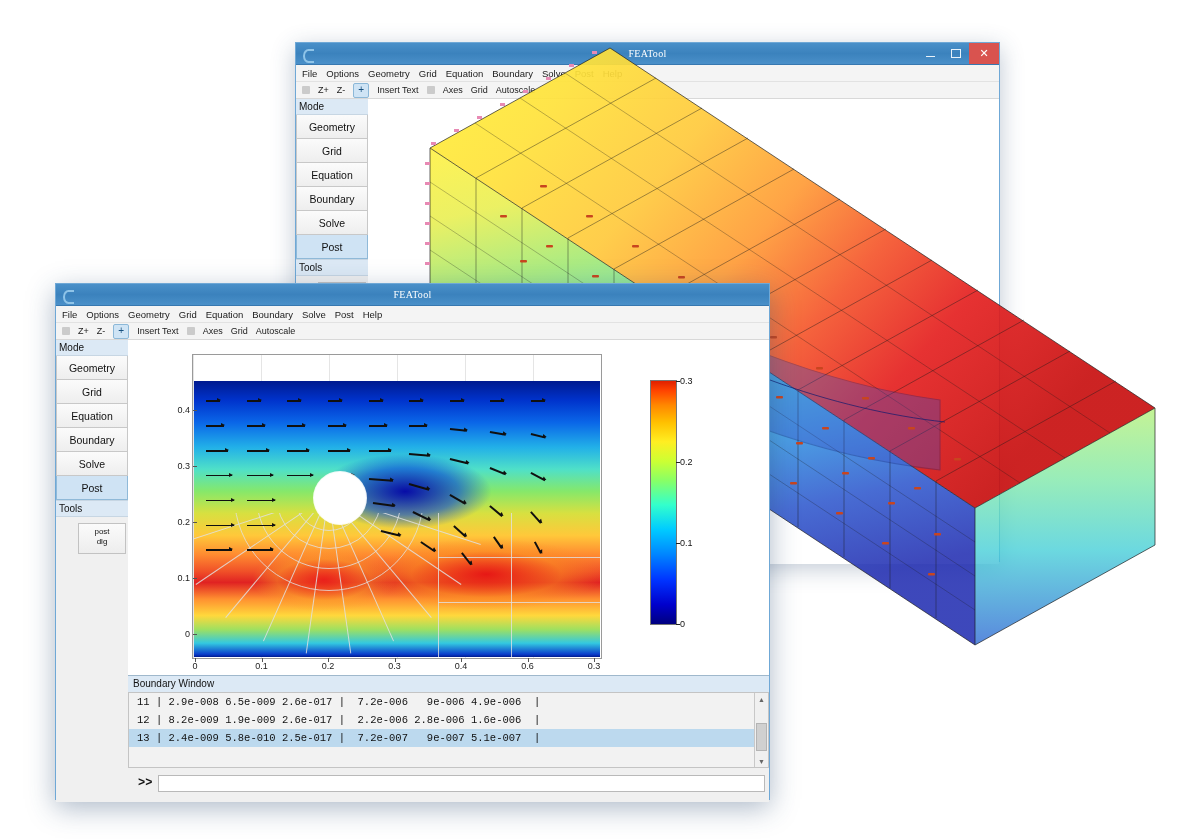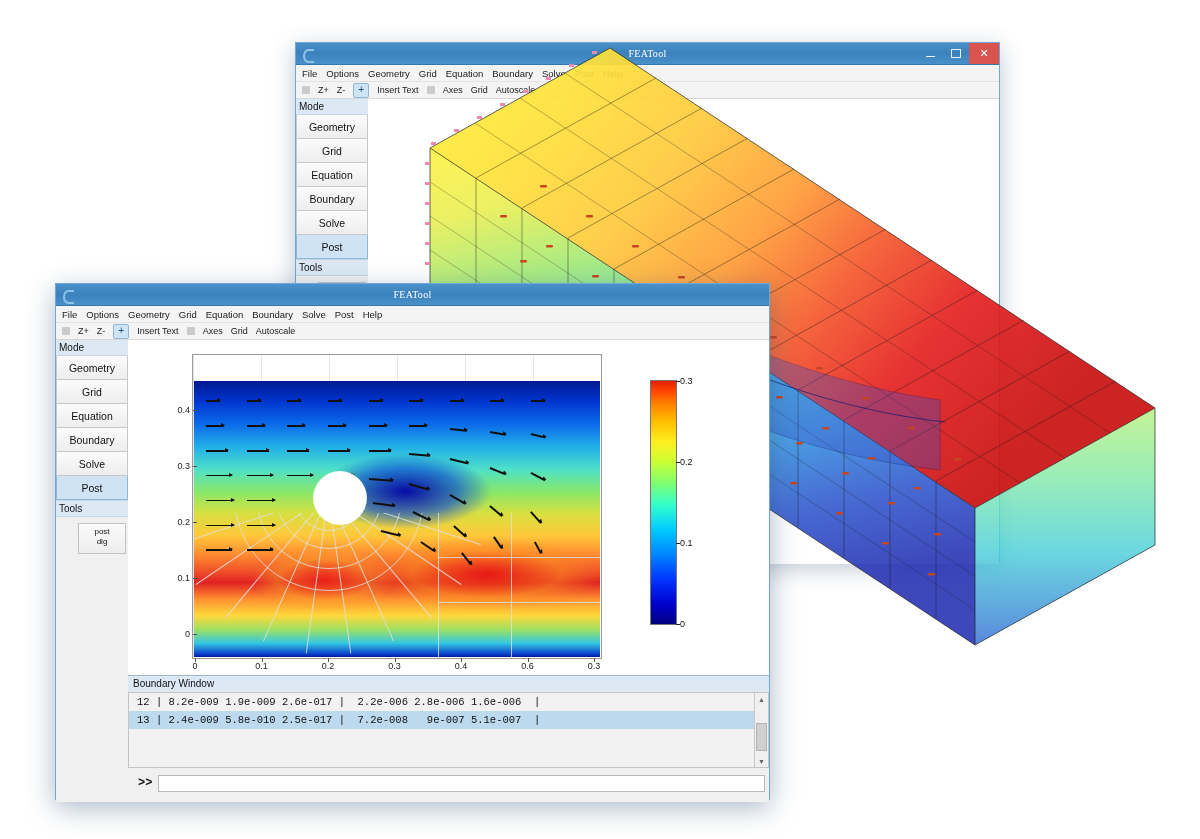--- a/index.html
+++ b/index.html
@@ -597,22 +597,23 @@
         </div>
       </div>
 
       <div class="hscroll">
         <div class="hscroll-thumb"></div>
       </div>
 
       <div class="cmdwin">
         <div class="cmd-hdr">Boundary Window</div>
         <div class="cmd-out">
+          <div class="cmd-line">11 | 2.9e-008 6.5e-009 2.6e-017 |  7.2e-006   9e-006 4.9e-006  |</div>
           <div class="cmd-line">12 | 8.2e-009 1.9e-009 2.6e-017 |  2.2e-006 2.8e-006 1.6e-006  |</div>
-          <div class="cmd-line sel">13 | 2.4e-009 5.8e-010 2.5e-017 |  7.2e-008   9e-007 5.1e-007  |</div>
+          <div class="cmd-line sel">13 | 2.4e-009 5.8e-010 2.5e-017 |  7.2e-007   9e-007 5.1e-007  |</div>
           <div class="cmd-sb">
             <div class="sb-arrow">▲</div>
             <div class="sb-thumb"></div>
             <div class="sb-arrow" style="position:absolute;bottom:0;left:0;right:0;">▼</div>
           </div>
         </div>
         <div class="cmd-prompt-row">
           <span class="prompt">&gt;&gt;</span>
           <input class="cmd-input" type="text" value="" style="">
         </div>

